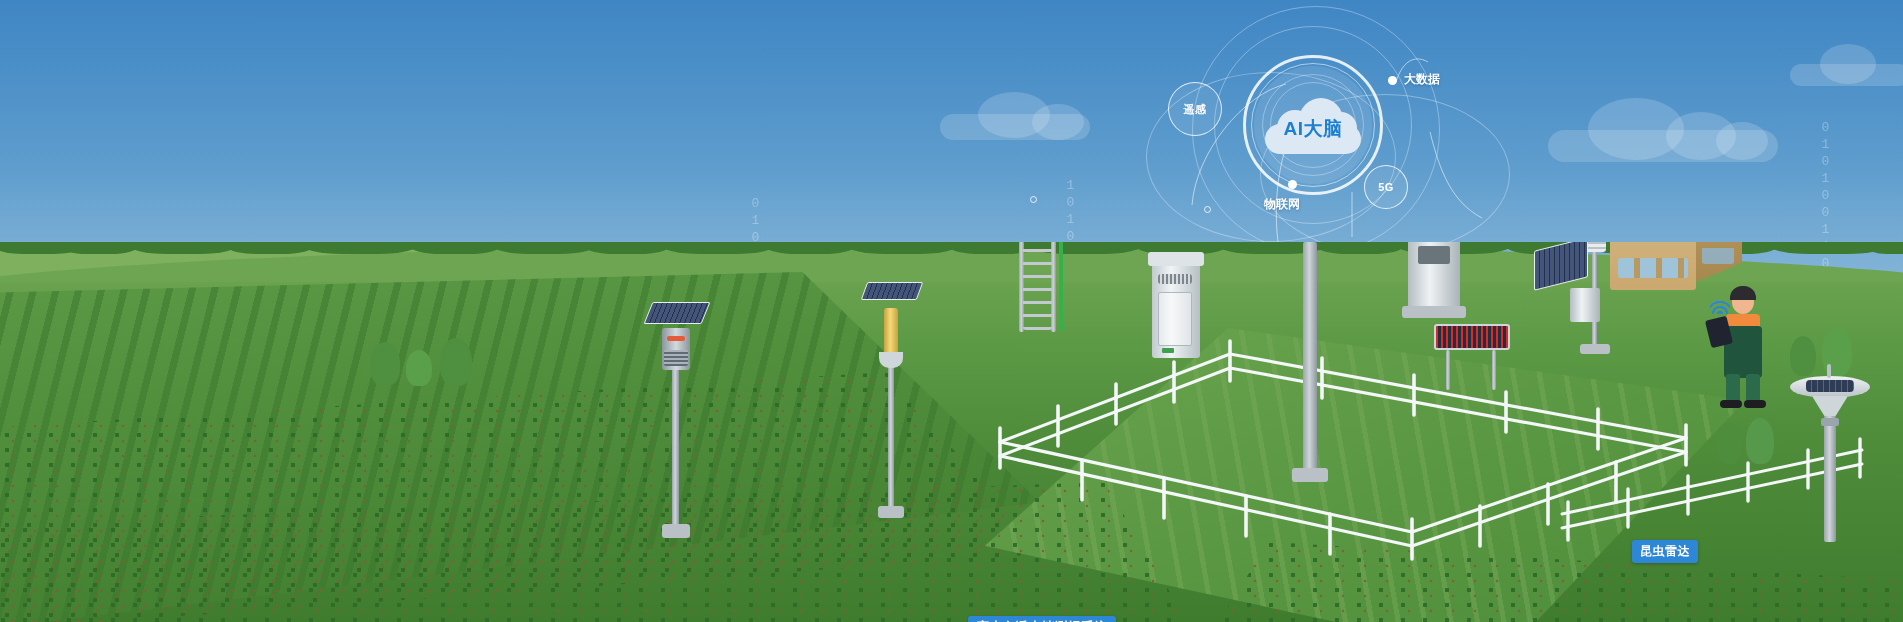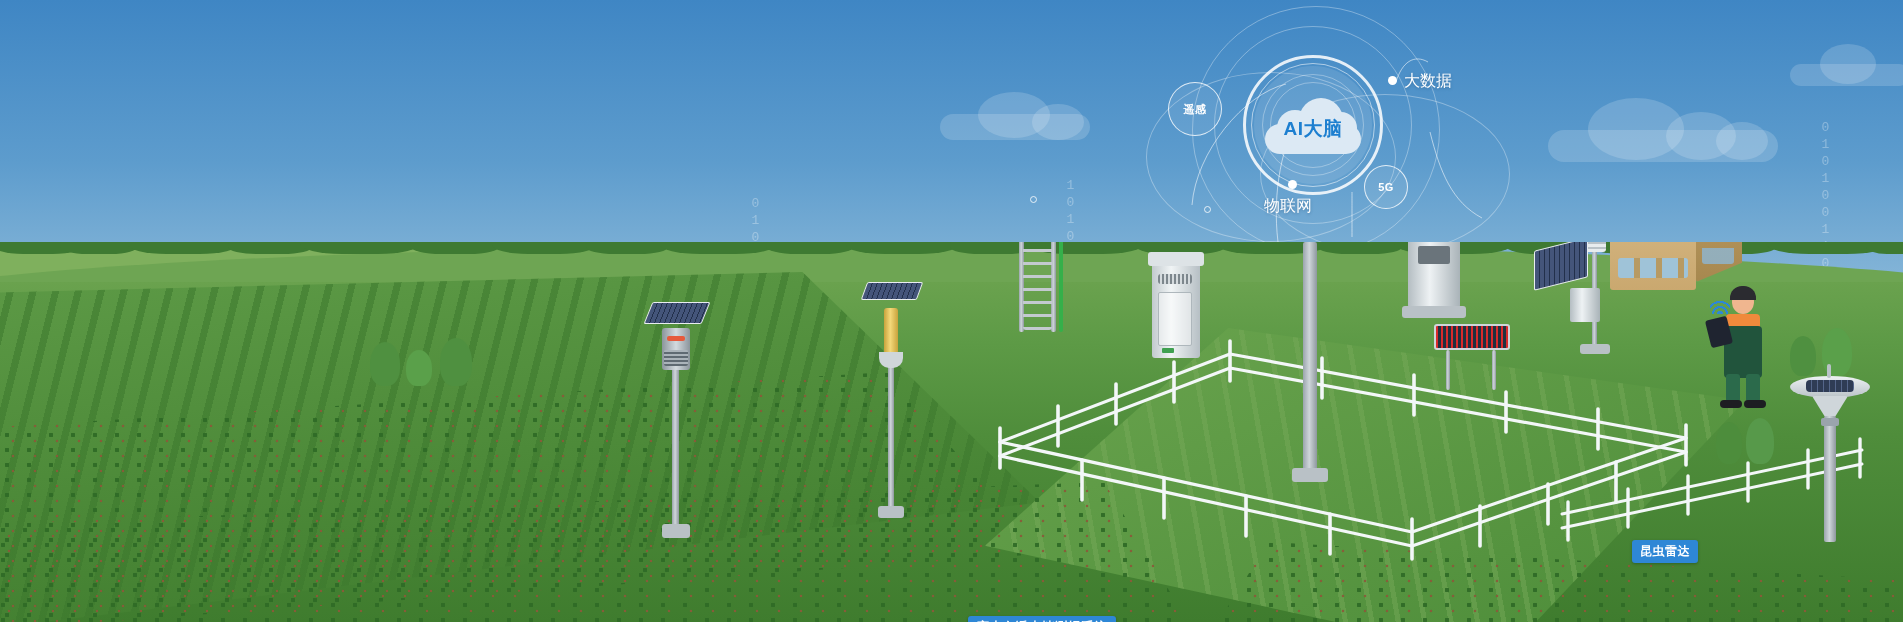--- a/index.html
+++ b/index.html
@@ -115,21 +115,21 @@
     font-size:19px; font-weight:bold; color:#1d7fd0; letter-spacing:.5px; z-index:4;
     font-family:"Liberation Sans","DejaVu Sans",sans-serif;
   }
   .node-badge {
     position:absolute; border-radius:50%; border:1px solid rgba(255,255,255,.8);
     background:rgba(255,255,255,.08); color:#fff; font-size:11px; font-weight:bold;
     display:flex; align-items:center; justify-content:center; letter-spacing:.5px;
   }
   .node-dot { position:absolute; width:9px; height:9px; border-radius:50%; background:#fff; }
   .node-dot.hollow { background:transparent; border:1.4px solid rgba(255,255,255,.8); width:7px; height:7px; }
-  .node-lbl { position:absolute; color:#fff; font-size:16px; font-weight:normal; white-space:nowrap;
+  .node-lbl { position:absolute; color:#fff; font-size:12px; font-weight:bold; white-space:nowrap;
               text-shadow:0 1px 3px rgba(30,70,110,.4); }
 
   svg.links { position:absolute; left:0; top:0; overflow:visible; }
 </style>
 </head>
 <body>
 
 <div class="stage">
 
   <div class="cloudgrp" style="left:940px;top:88px;width:250px;height:56px;">

